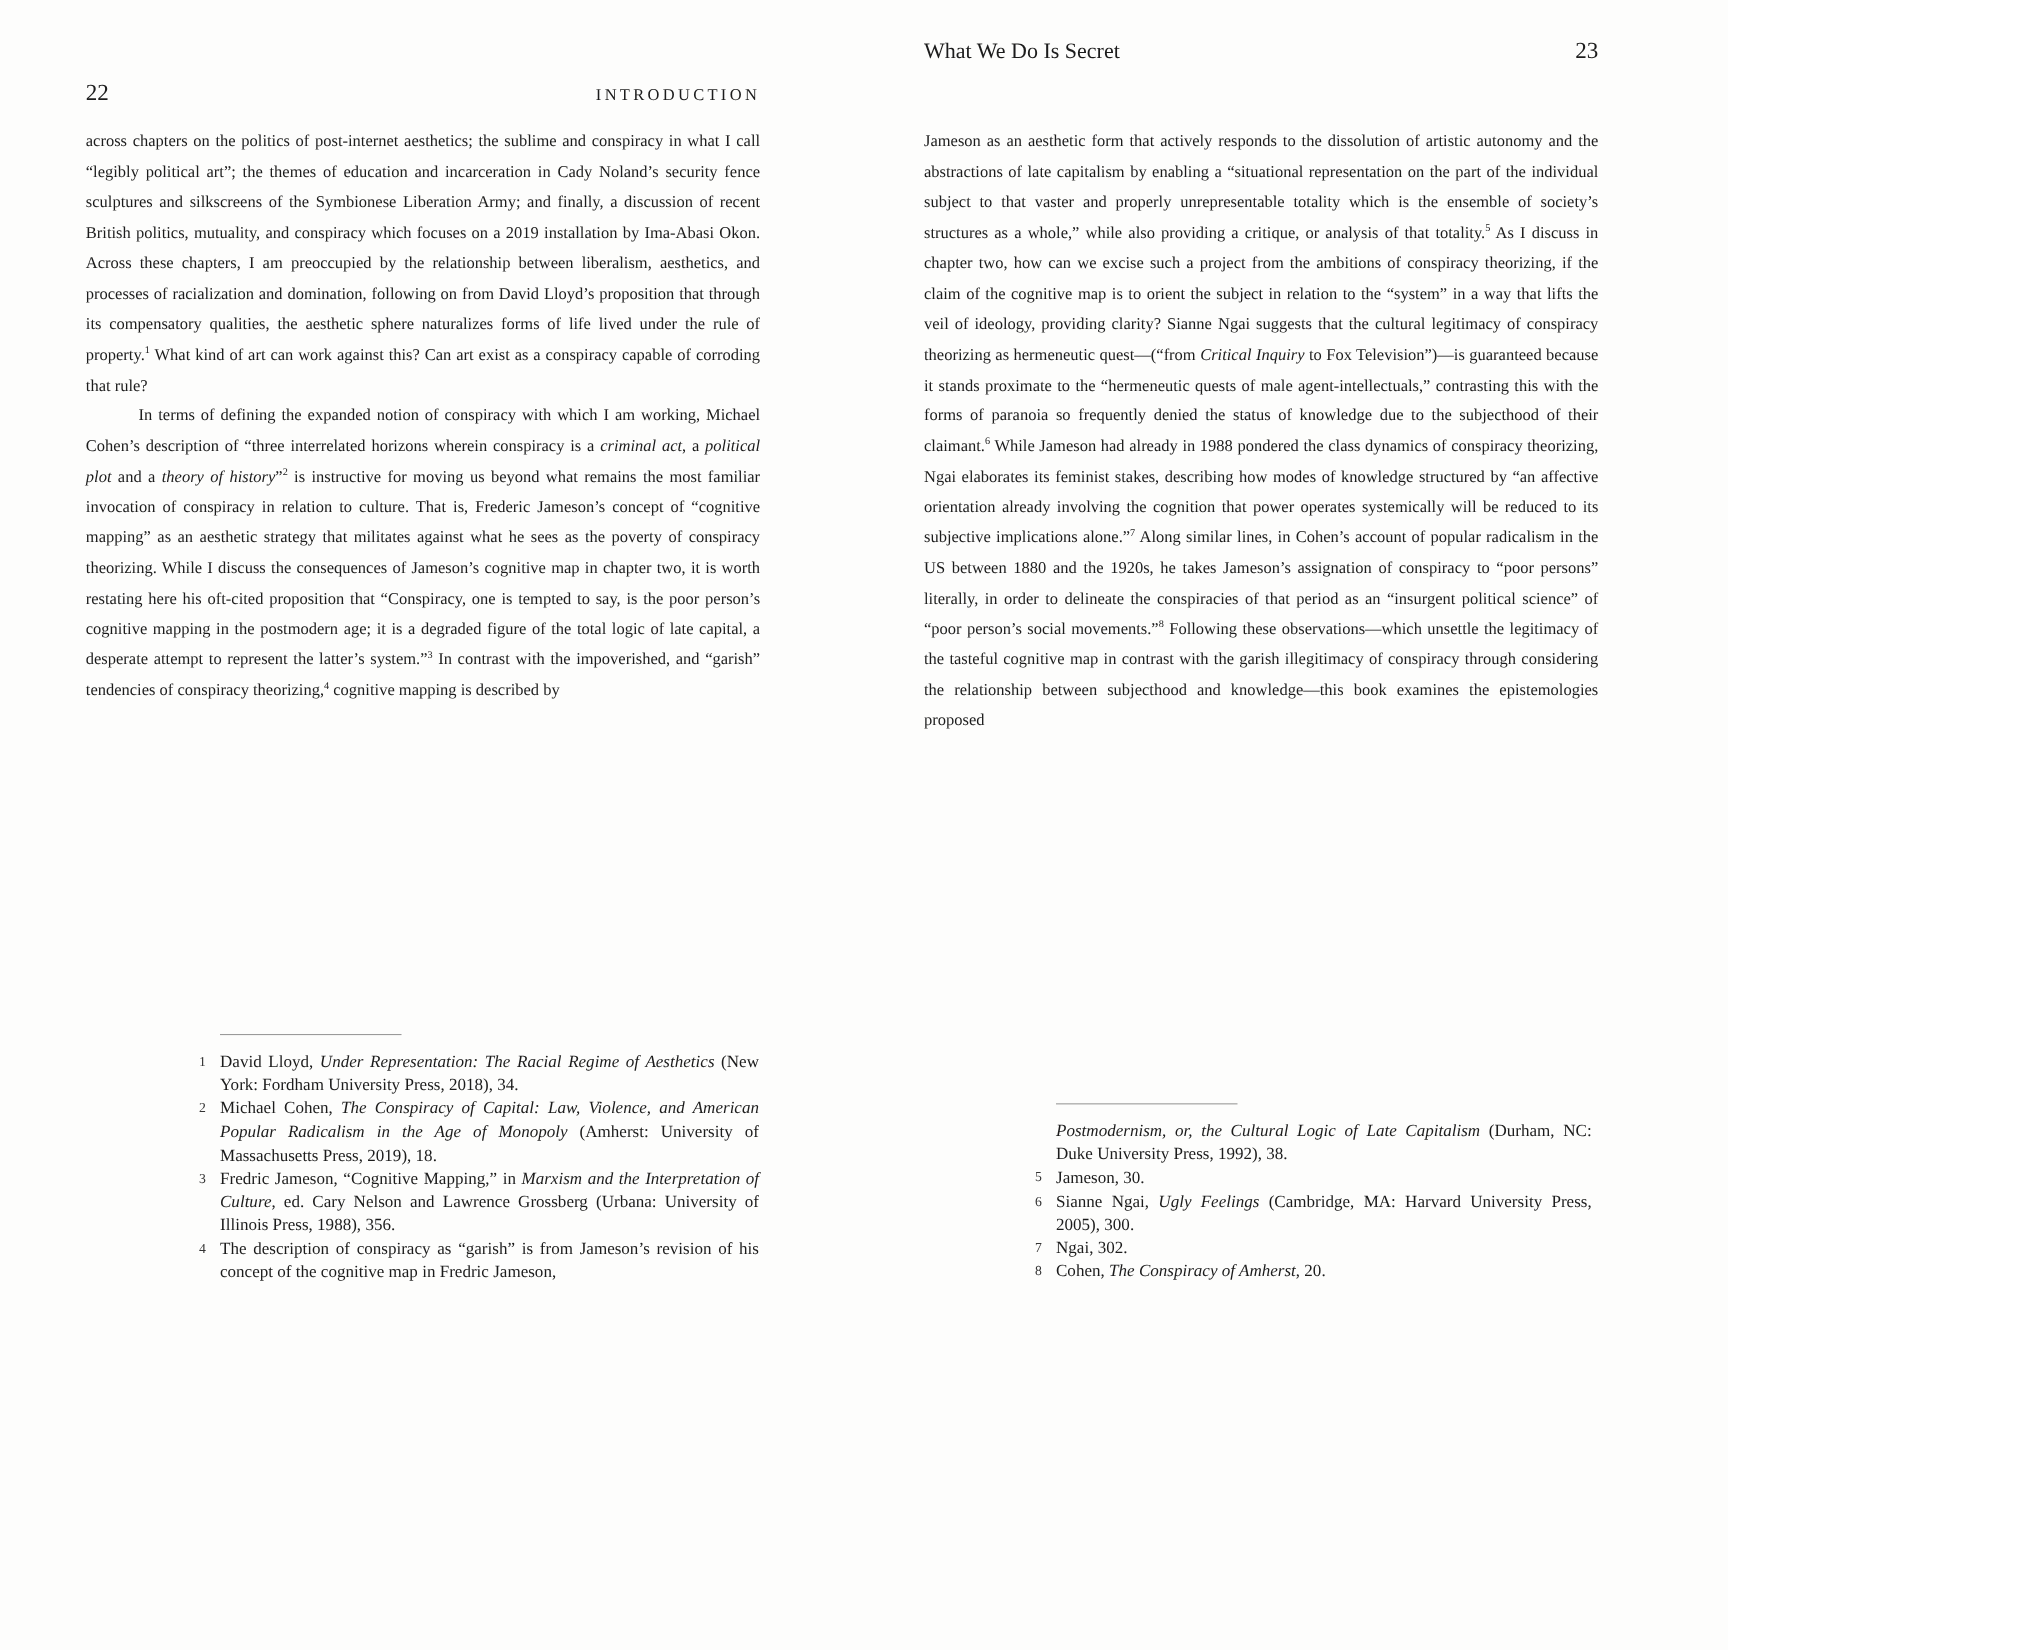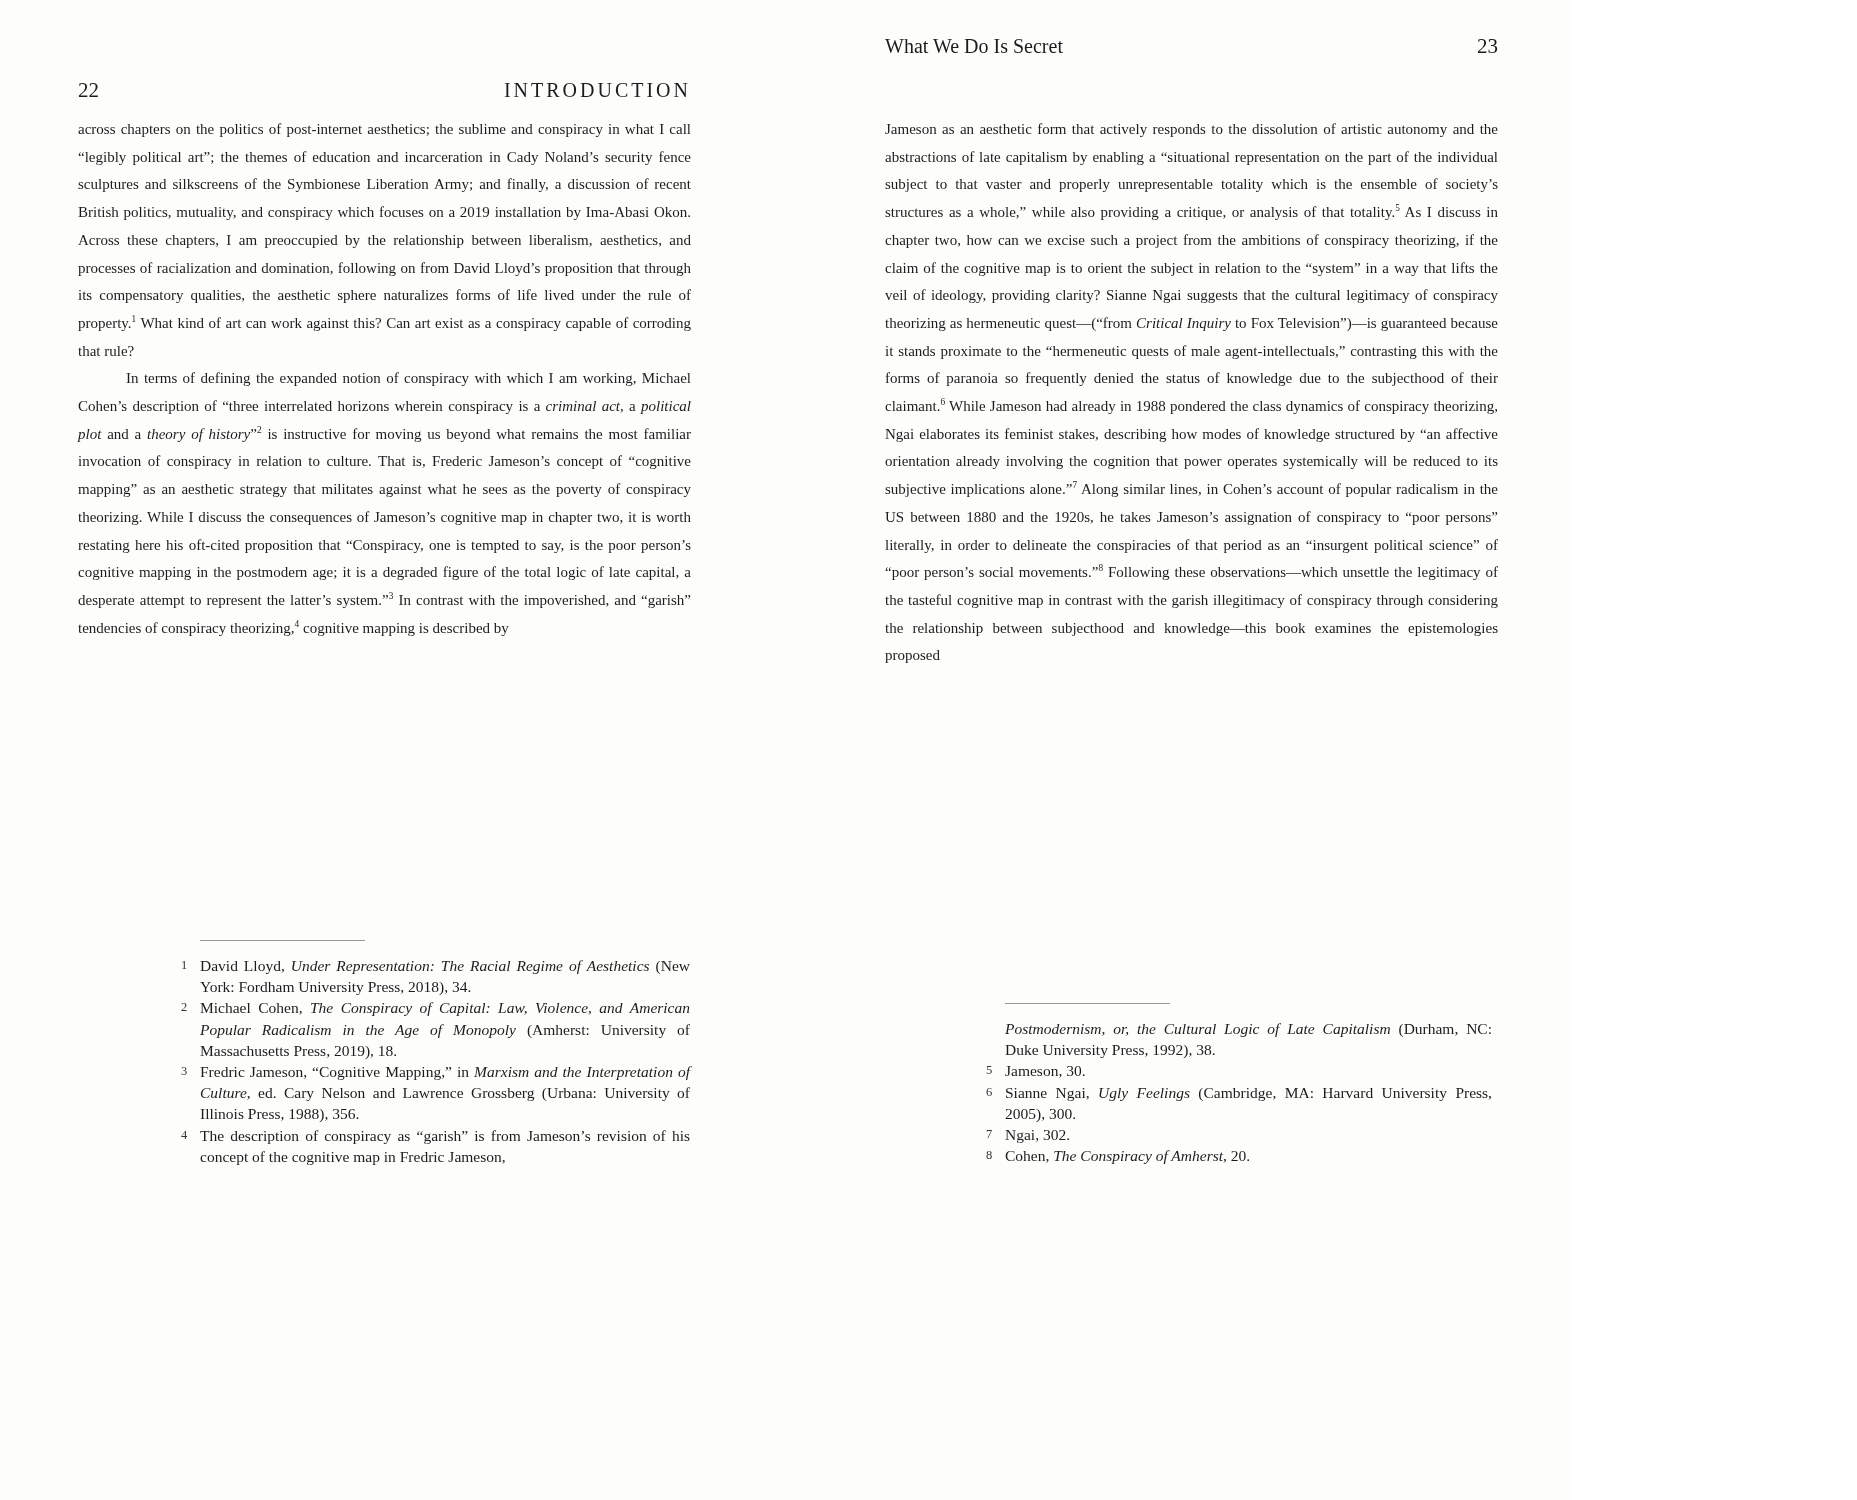--- a/index.html
+++ b/index.html
@@ -16,34 +16,34 @@
     font-family: "Liberation Serif", "DejaVu Serif", serif;
     overflow: hidden;
   }
   .page {
     position: absolute;
     top: 36px;
     width: 613px;
     height: 1430px;
   }
   .page-left  { left: 78px; }
-  .page-right { left: 885px; }
+  .page-right { left: 840px; }
 
   .page-header {
     display: flex;
     justify-content: space-between;
     align-items: baseline;
     height: 30px;
   }
   .folio {
     font-size: 21px;
     line-height: 1;
   }
   .running-head-caps {
-    font-size: 20px;
+    font-size: 15px;
     letter-spacing: 3px;
     line-height: 1;
     margin-top: 44px;
   }
   .running-head-title {
     font-size: 20px;
     line-height: 1;
   }
 
   .body-text {

